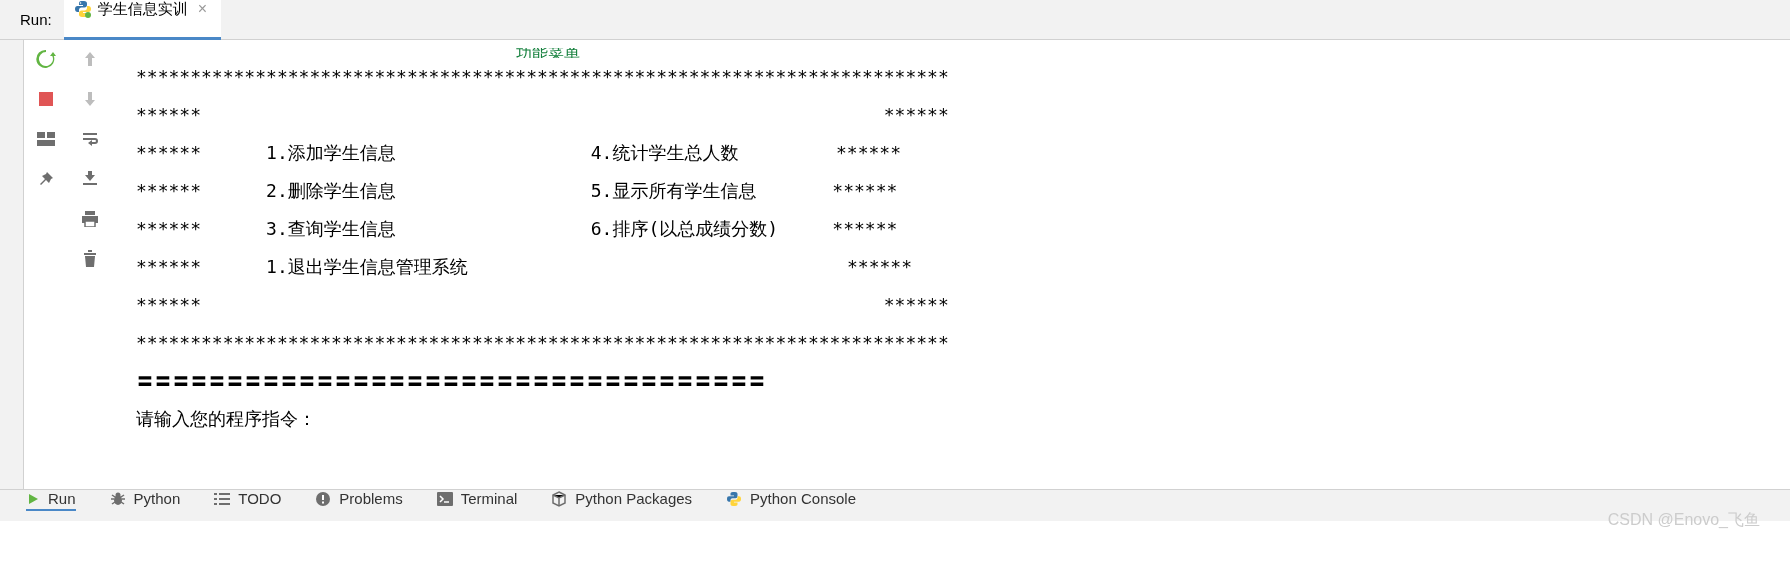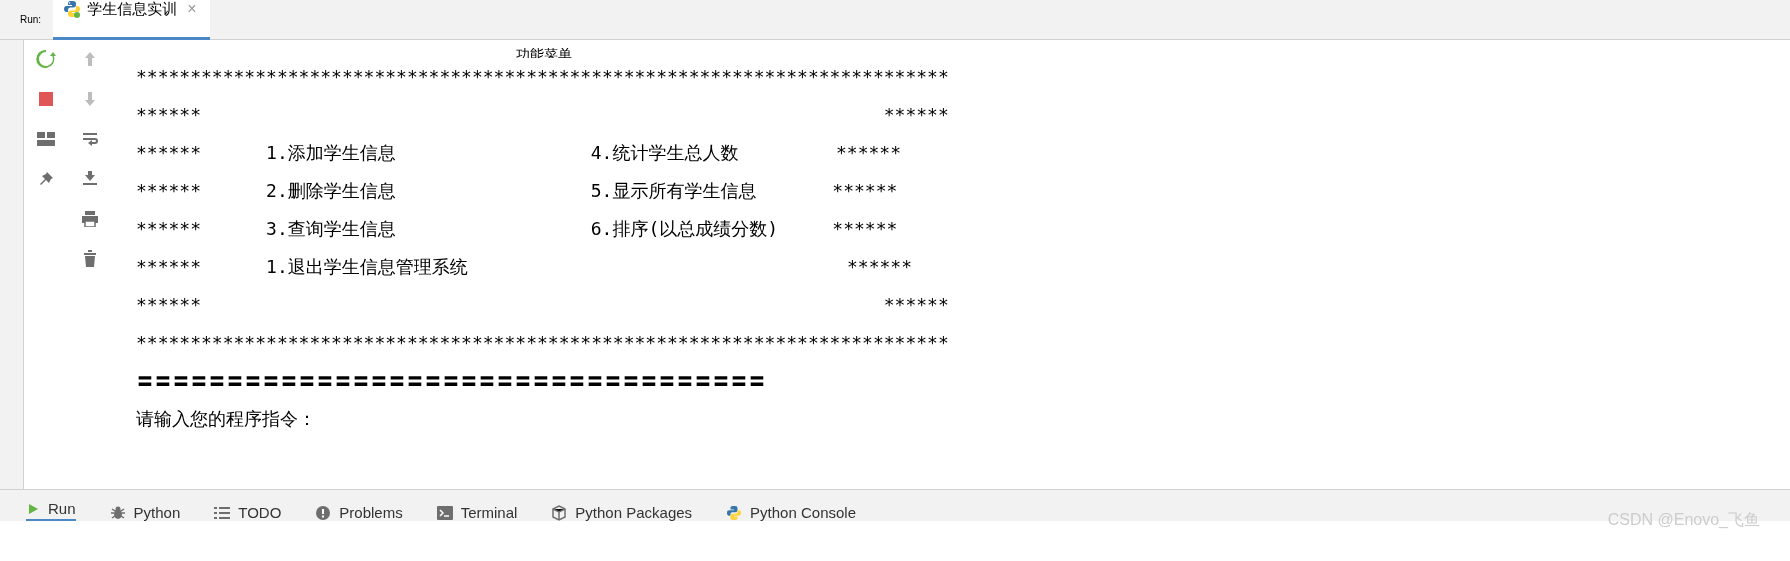--- a/index.html
+++ b/index.html
@@ -1,40 +1,40 @@
 <!DOCTYPE html>
 <html><head>
 <meta charset="utf-8">
 <style>
 * { box-sizing: border-box; margin: 0; padding: 0; }
 body { font-family: "Microsoft YaHei", -apple-system, sans-serif; font-size: 13px; background: #fff; color: #000; width: 1790px; height: 561px; overflow: hidden; position: relative; }
 
 
 .tab-bar { height: 40px; display: flex; align-items: center; border-bottom: 1px solid #d1d1d1; background: #f2f2f2; }
-.run-label { padding: 0 12px 0 20px; color: #000; font-size: 10px; }
+.run-label { padding: 0 12px 0 20px; color: #000; font-size: 15px; }
 .tab { display: flex; align-items: flex-start; padding: 0 10px; height: 40px; background: #fff; border-bottom: 3px solid #4a88c7; gap: 6px; font-size: 15px; }
 .tab-close { color: #999; cursor: pointer; font-size: 16px; padding: 0 4px; }
 
 
 .main { display: flex; height: 449px; }
 
 
 .left-sidebar { width: 24px; background: #f2f2f2; border-right: 1px solid #d1d1d1; display: flex; flex-direction: column; align-items: center; padding-top: 150px; gap: 40px; }
 .left-sidebar .vtext { writing-mode: vertical-rl; transform: rotate(180deg); font-size: 12px; color: #666; }
 
 
 .tool-col { width: 44px; background: #fff; display: flex; flex-direction: column; align-items: center; padding-top: 8px; gap: 18px; }
 .tool-col.first { border-right: none; }
 .tool-col .ico { width: 22px; height: 22px; display: flex; align-items: center; justify-content: center; cursor: pointer; }
 
 
 .console { flex: 1; padding: 8px 0 0 24px; font-family: "Microsoft YaHei", Consolas, monospace; font-size: 18px; line-height: 38px; white-space: pre; color: #000; overflow: hidden; }
 
 
-.bottom-bar { height: 32px; display: flex; align-items: flex-end; border-top: 1px solid #d1d1d1; background: #f2f2f2; padding-left: 26px; gap: 34px; font-size: 15px; }
+.bottom-bar { height: 32px; display: flex; align-items: flex-start; border-top: 1px solid #d1d1d1; background: #f2f2f2; padding-left: 26px; gap: 34px; font-size: 15px; }
 .bottom-bar .btn { display: flex; align-items: center; gap: 8px; cursor: pointer; color: #333; }
 .bottom-bar .btn.active { border-bottom: 2px solid #4a88c7; padding-bottom: 2px; }
 
 
 .watermark { position: absolute; right: 30px; bottom: 30px; color: #ccc; font-size: 16px; pointer-events: none; }
 
 svg { display: block; }
 </style>
 </head>
 <body>
@@ -117,21 +117,21 @@
     </div>
     <div class="ico">
       <svg width="14" height="18" viewBox="0 0 14 18">
           <rect x="1" y="3" width="12" height="2" fill="#6e6e6e"></rect>
           <rect x="5" y="0" width="4" height="2" fill="#6e6e6e"></rect>
           <path d="M2 6h10l-1 11H3L2 6z" fill="#6e6e6e"></path>
         </svg>
     </div>
   </div>
 
-  <div class="console"><span style="color:#000000;margin-left:380px;font-size:14px;line-height:12px;display:block;overflow:hidden;height:10px;">功能菜单</span><span>***************************************************************************</span>
+  <div class="console"><span style="color:#15803d;margin-left:380px;font-size:16px;line-height:12px;display:block;overflow:hidden;height:10px;">功能菜单</span><span>***************************************************************************</span>
 <span>******                                                               ******</span>
 <span>******      1.添加学生信息                  4.统计学生总人数         ******</span>
 <span>******      2.删除学生信息                  5.显示所有学生信息       ******</span>
 <span>******      3.查询学生信息                  6.排序(以总成绩分数)     ******</span>
 <span>******      1.退出学生信息管理系统                                   ******</span>
 <span>******                                                               ******</span>
 <span>***************************************************************************</span>
 <span>〓〓〓〓〓〓〓〓〓〓〓〓〓〓〓〓〓〓〓〓〓〓〓〓〓〓〓〓〓〓〓〓〓〓〓</span>
 <span>请输入您的程序指令：</span></div>
 </div>

